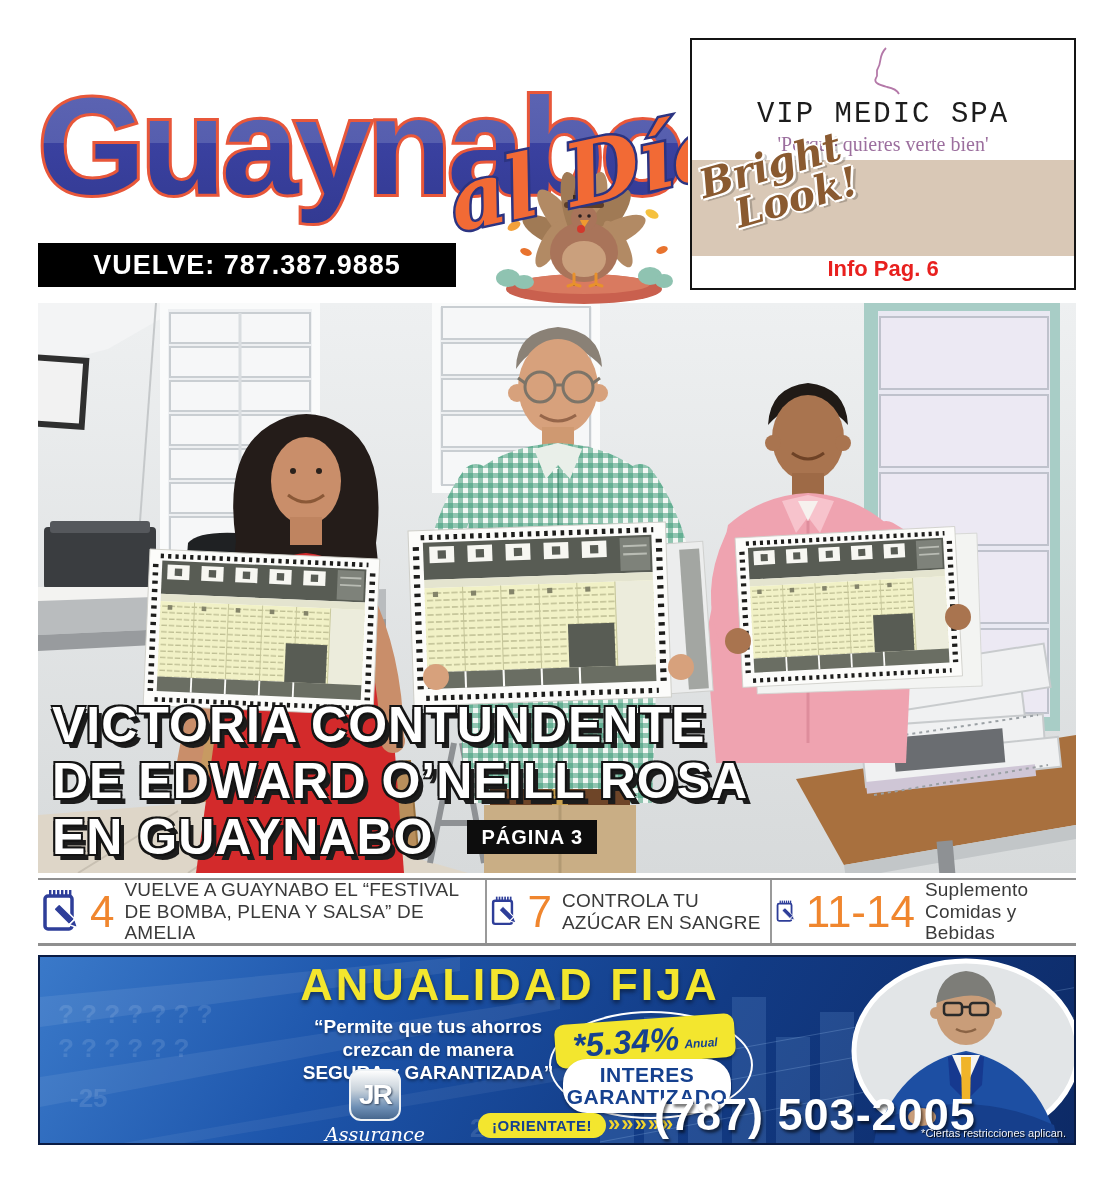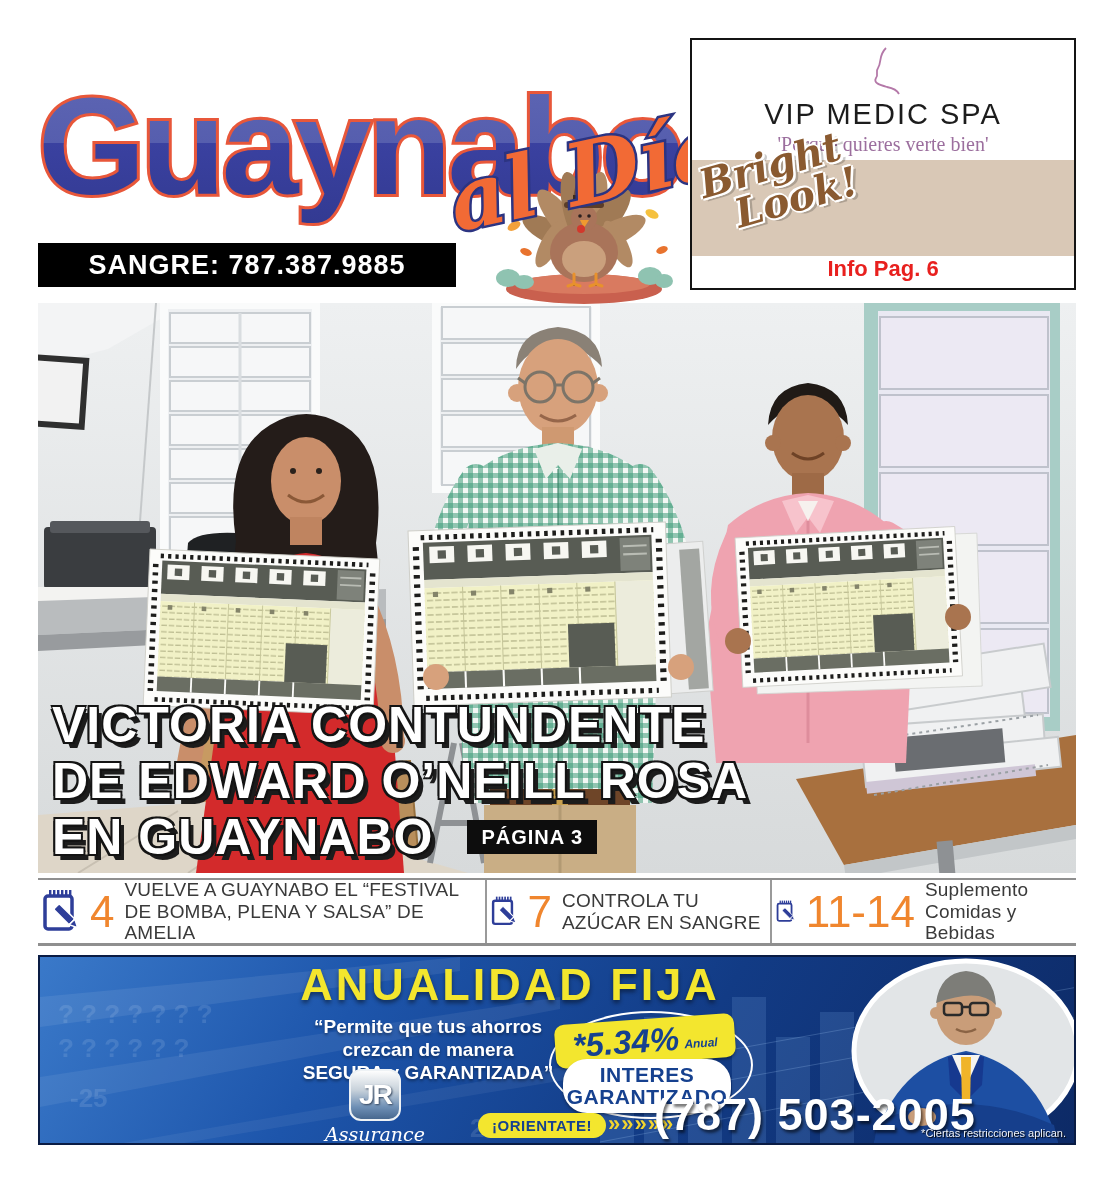--- a/index.html
+++ b/index.html
@@ -17,21 +17,21 @@
       display:flex;align-items:center;justify-content:center;
       font-size:23px;letter-spacing:2px;color:#333;}
   .ventas-box{position:absolute;left:38px;top:243px;width:418px;height:44px;background:#000;
       display:flex;align-items:center;justify-content:center;
       font-size:27px;font-weight:bold;letter-spacing:1px;color:#fff;}
 
   
   .spa-ad{position:absolute;left:690px;top:38px;width:386px;height:252px;background:#fff;
       border:2px solid #141414;box-sizing:border-box;}
   .spa-face{display:block;margin:6px auto 0;}
-  .spa-brand{text-align:center;font-family:Liberation Sans, sans-serif;font-size:29px;
+  .spa-brand{text-align:center;font-family:Liberation Mono, monospace;font-size:29px;
       letter-spacing:2px;color:#1c1c1c;margin-top:0;}
   .spa-slogan{text-align:center;font-family:"Liberation Serif",serif;font-size:20px;
       color:#9c6f9e;margin-top:2px;}
   .spa-band{position:absolute;left:0;right:0;top:120px;height:96px;background:#d9c8b6;}
   .spa-script{position:absolute;left:10px;top:102px;width:170px;z-index:4;
       transform:rotate(-16deg);font-family:"DejaVu Serif",serif;font-style:italic;
       font-weight:bold;color:#8a5a30;font-size:40px;line-height:.95;
       text-shadow:2px 0 0 #fff,-2px 0 0 #fff,0 2px 0 #fff,0 -2px 0 #fff,
                   2px 2px 0 #fff,-2px -2px 0 #fff,4px 4px 0 rgba(0,0,0,.2);}
   .spa-script .l2{margin-left:26px;}
@@ -167,21 +167,21 @@
       <path d="M104,118 L104,128 M98,130 L104,128 L110,130"></path>
     </g>
     <g>
       <ellipse cx="22" cy="70" rx="7" ry="4" transform="rotate(-30 22 70)" fill="#f2a13c"></ellipse>
       <ellipse cx="34" cy="96" rx="6" ry="3.5" transform="rotate(20 34 96)" fill="#e8732e"></ellipse>
       <ellipse cx="160" cy="58" rx="7" ry="4" transform="rotate(25 160 58)" fill="#f5c13e"></ellipse>
       <ellipse cx="170" cy="94" rx="6" ry="3.5" transform="rotate(-20 170 94)" fill="#e8732e"></ellipse>
     </g>
   </svg>
 
-  <div class="ventas-box">SANGRE: 787.387.9885</div>
+  <div class="ventas-box">VUELVE: 787.387.9885</div>
 
   <div class="spa-ad">
     <svg class="spa-face" width="44" height="52" viewBox="0 0 44 52">
       <path d="M25,2 C17,10 21,16 17,22 C14,26 18,28 15,32 C12,37 19,39 26,41 C31,42 36,44 38,48" fill="none" stroke="#b478a8" stroke-width="1.8"></path>
     </svg>
     <div class="spa-brand">VIP MEDIC SPA</div>
     <div class="spa-slogan">'Porque quieres verte bien'</div>
     <div class="spa-band"></div>
     <div class="spa-script">
       <div>Bright</div>

